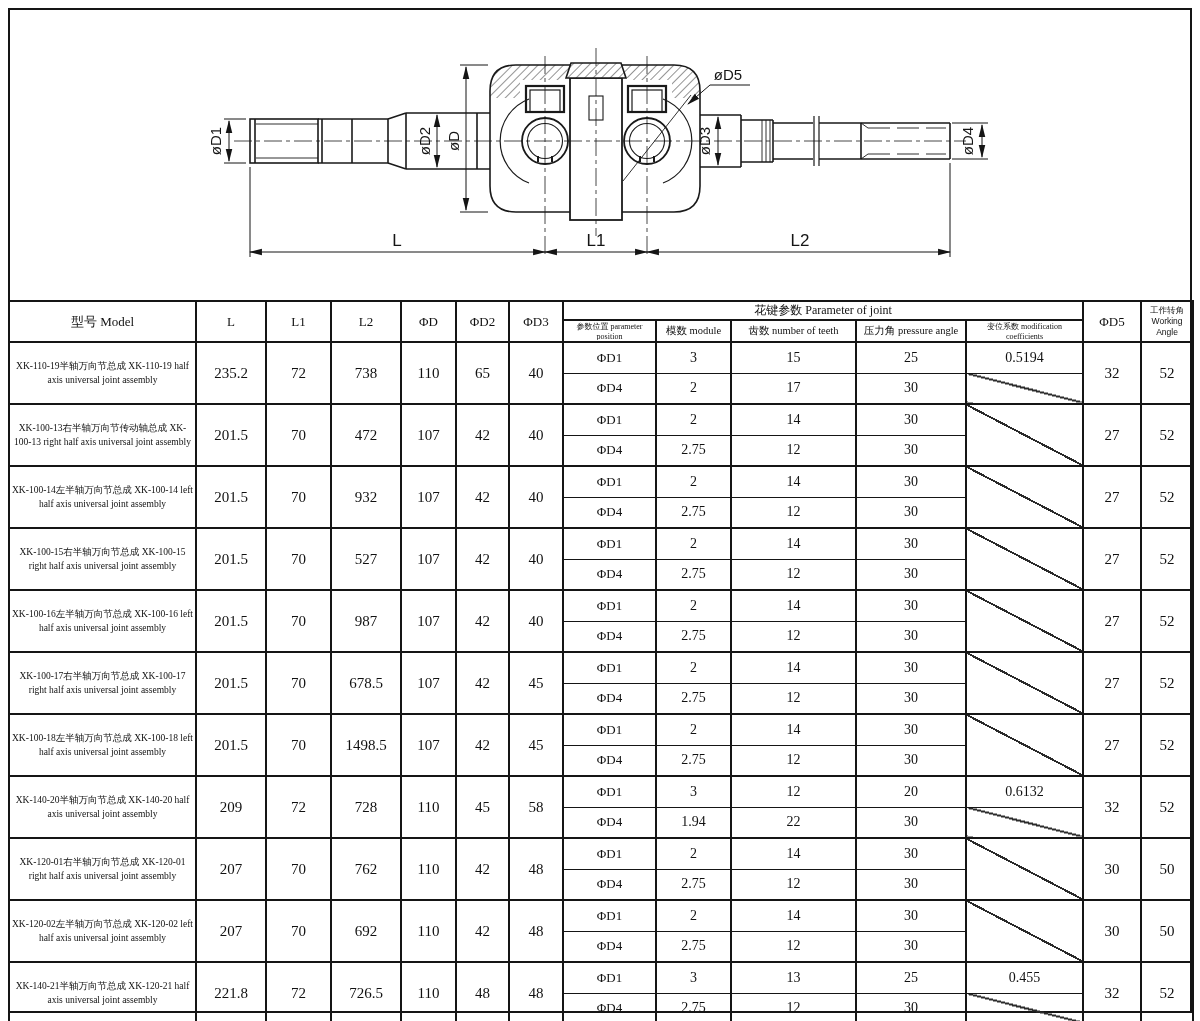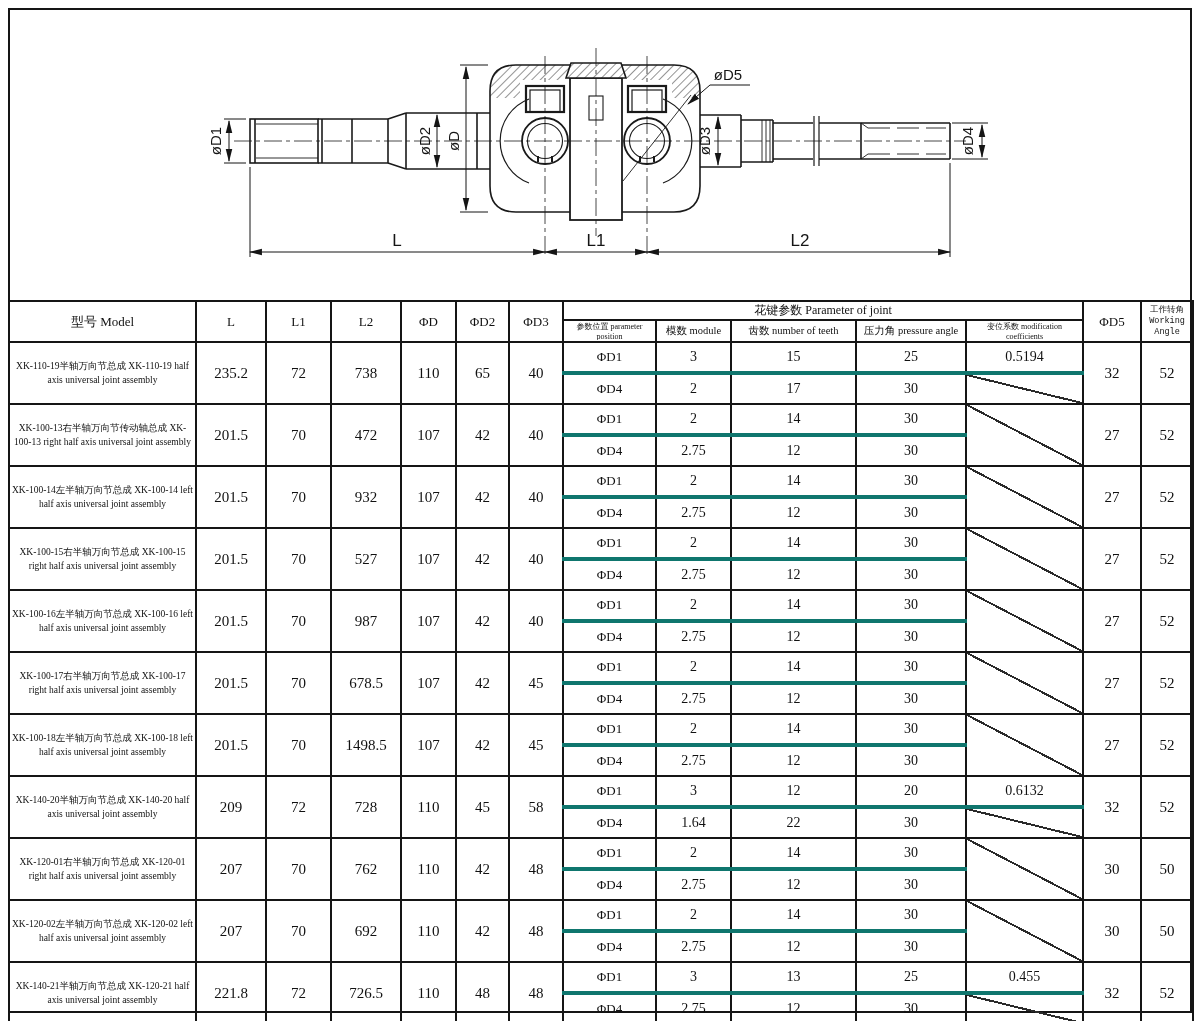--- a/index.html
+++ b/index.html
@@ -15,28 +15,28 @@
 
   table.spec { position:absolute; left:8px; top:300px; width:1184px;
                border-collapse:collapse; table-layout:fixed; }
   table.spec td, table.spec th { border:2px solid #151515; text-align:center;
                vertical-align:middle; font-weight:normal; overflow:hidden; padding:0 2px; }
   thead tr { height:16px; }
   th.h-main { font-family:"Liberation Serif", serif; font-size:13px;border-radius:14px; }
   th.h-group { font-family:"Liberation Serif", serif; font-size:12px; }
   th.h-sub  { font-family:"Liberation Serif", serif; font-size:8px;border-radius:11px; }
   th.h-sub2 { font-family:"Liberation Serif", serif; font-size:10.5px; }
-  th.h-wa { font-family:Liberation Mono, monospace; font-size:8.5px; line-height:1.3; }
+  th.h-wa { font-family:Liberation Sans, sans-serif; font-size:8.5px; line-height:1.3; }
   tr.sub-a, tr.sub-b { height:31px; }
   td.model { font-family:"Liberation Serif", serif; font-size:9.5px; line-height:1.5; padding:0 5px;margin-top:17px; }
   td.num   { font-family:"Liberation Serif", serif; font-size:15px; }
   td.pos   { font-family:"Liberation Serif", serif; font-size:13px;margin-left:15px; }
   td.spn   { font-family:"Liberation Serif", serif; font-size:14px; }
   tr.sub-a td.sp { border-bottom:1px solid #151515; }
-  tr.sub-b td.sp { border-top:4px solid #0f766e; }
+  tr.sub-b td.sp { border-top:1px solid #0f766e; }
   td.diag { background-image:linear-gradient(to bottom left,
               transparent calc(50% - 1px), #2a2a2a calc(50% - 1px),
               #2a2a2a calc(50% + 1px), transparent calc(50% + 1px)); }
 </style>
 </head>
 <body>
 
 <div class="sheet">
   <div class="border-rect"></div>
 
@@ -353,21 +353,21 @@
           <td class="pos sp">ΦD1</td>
           <td class="spn sp">3</td>
           <td class="spn sp">12</td>
           <td class="spn sp">20</td>
           <td class="spn sp">0.6132</td>
           <td class="num" rowspan="2">32</td>
           <td class="num" rowspan="2">52</td>
         </tr>
         <tr class="sub-b">
           <td class="pos sp">ΦD4</td>
-          <td class="spn sp">1.64</td>
+          <td class="spn sp">1.94</td>
           <td class="spn sp">22</td>
           <td class="spn sp">30</td>
           <td class="diag sp"></td>
         </tr>
         <tr class="sub-a">
           <td class="model" rowspan="2">XK-120-01右半轴万向节总成  XK-120-01 right half axis universal joint assembly</td>
           <td class="num" rowspan="2">207</td>
           <td class="num" rowspan="2">70</td>
           <td class="num" rowspan="2">762</td>
           <td class="num" rowspan="2">110</td>

